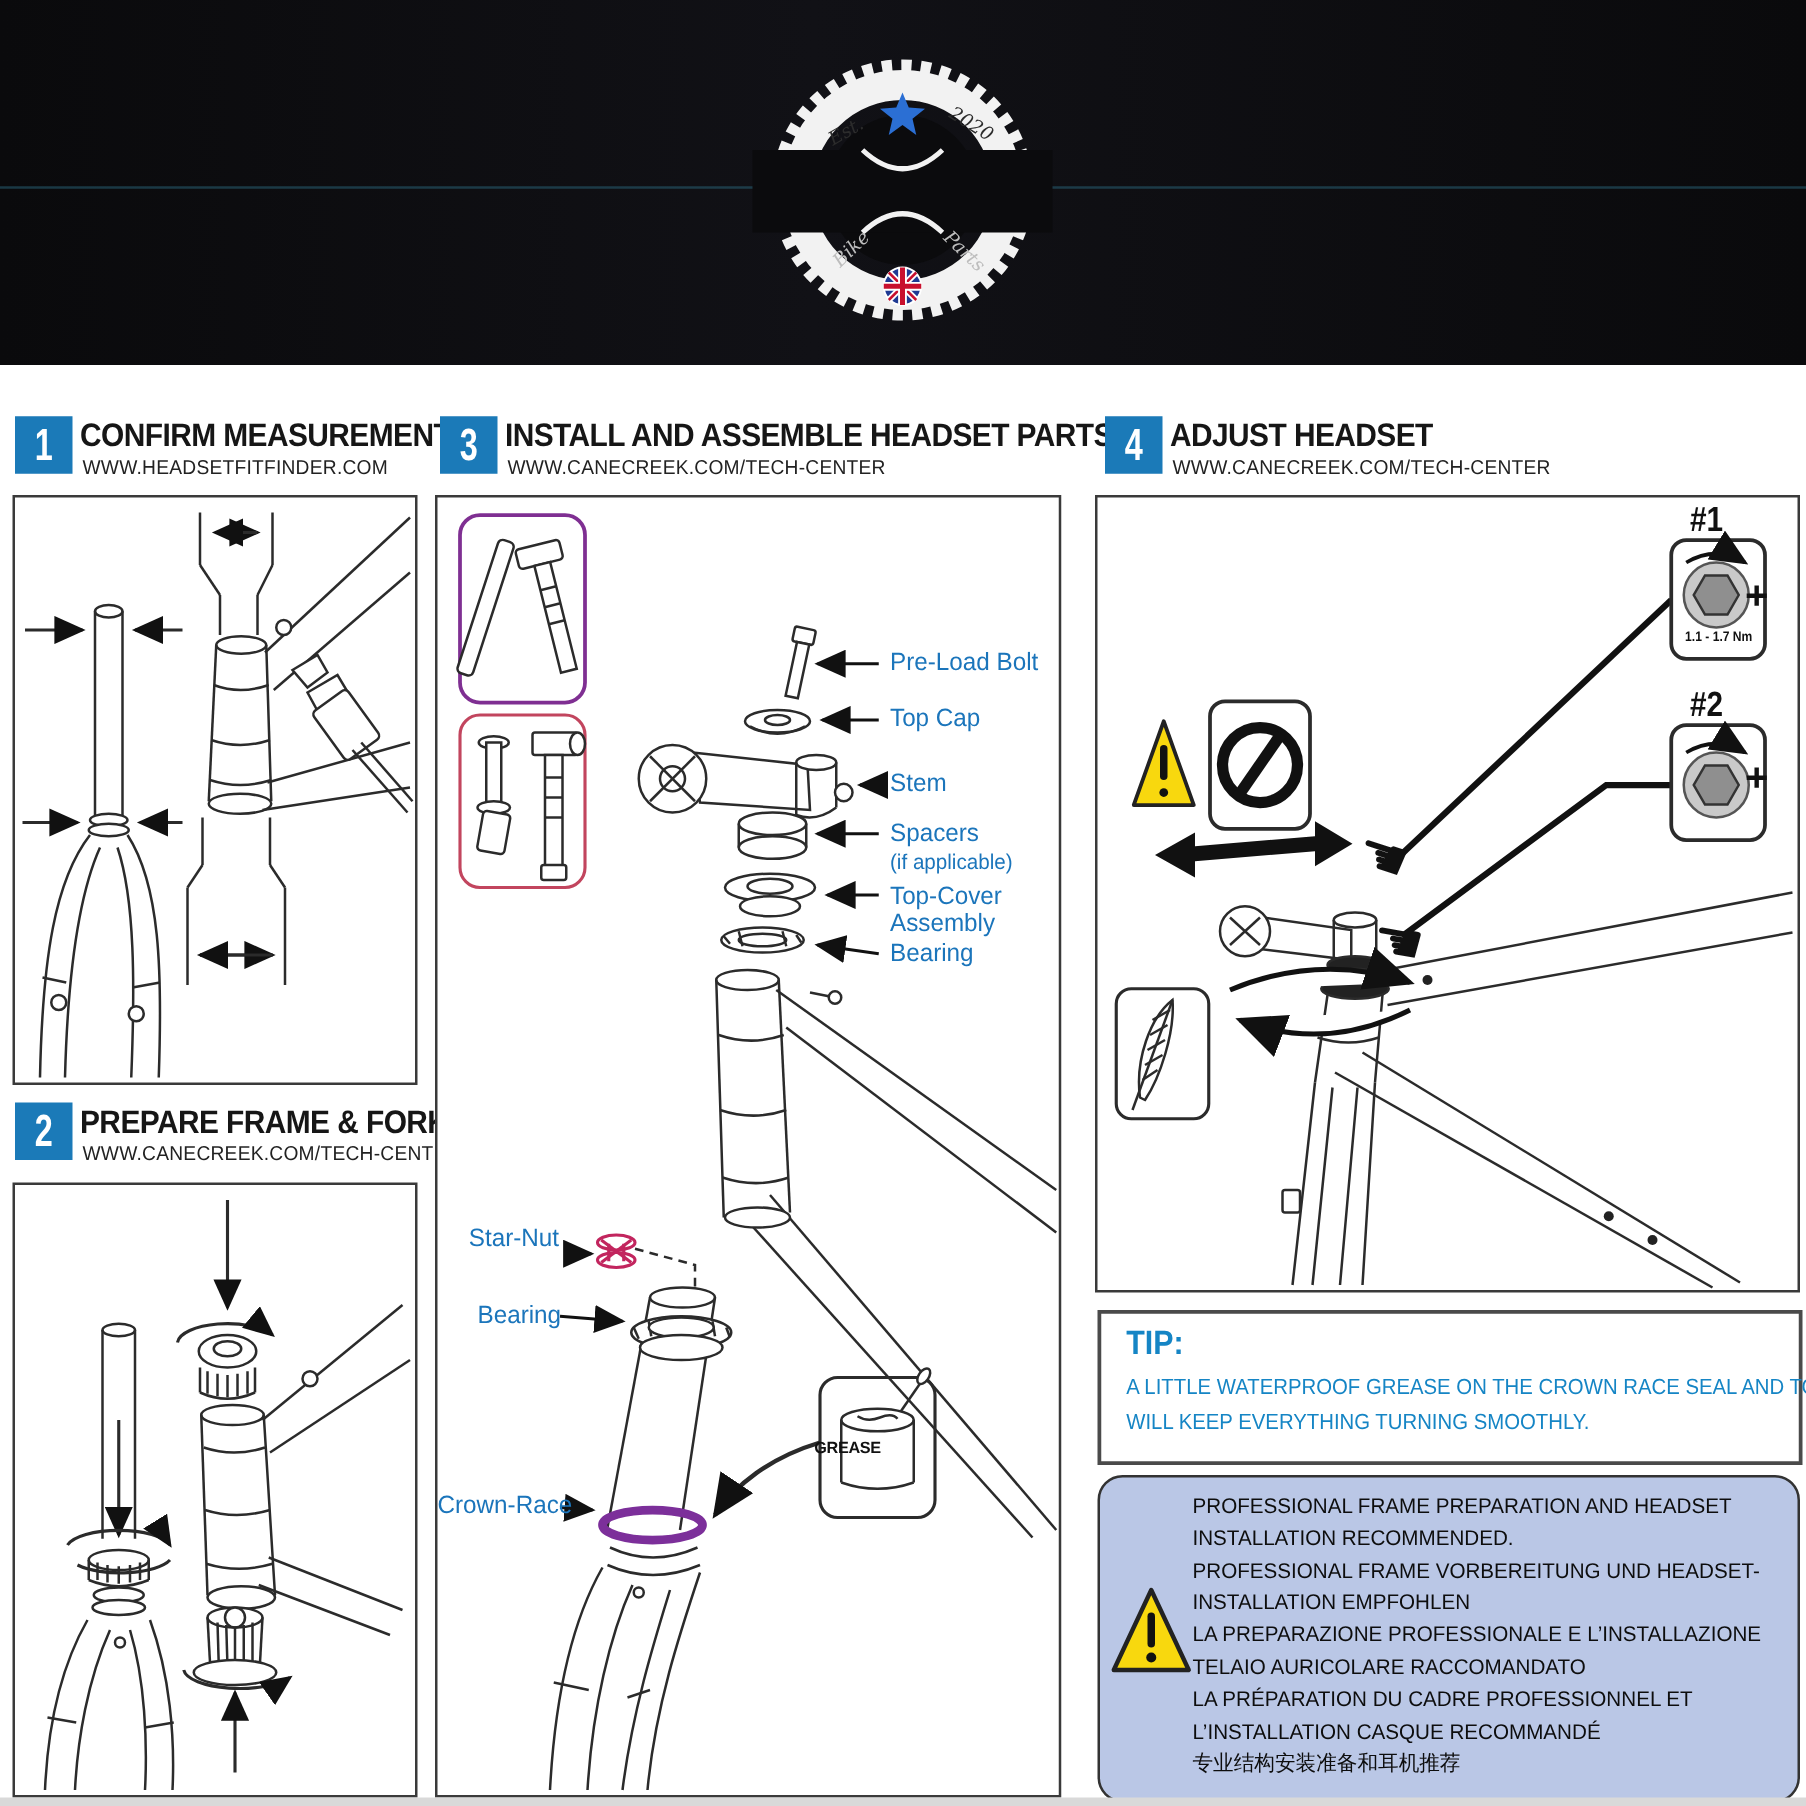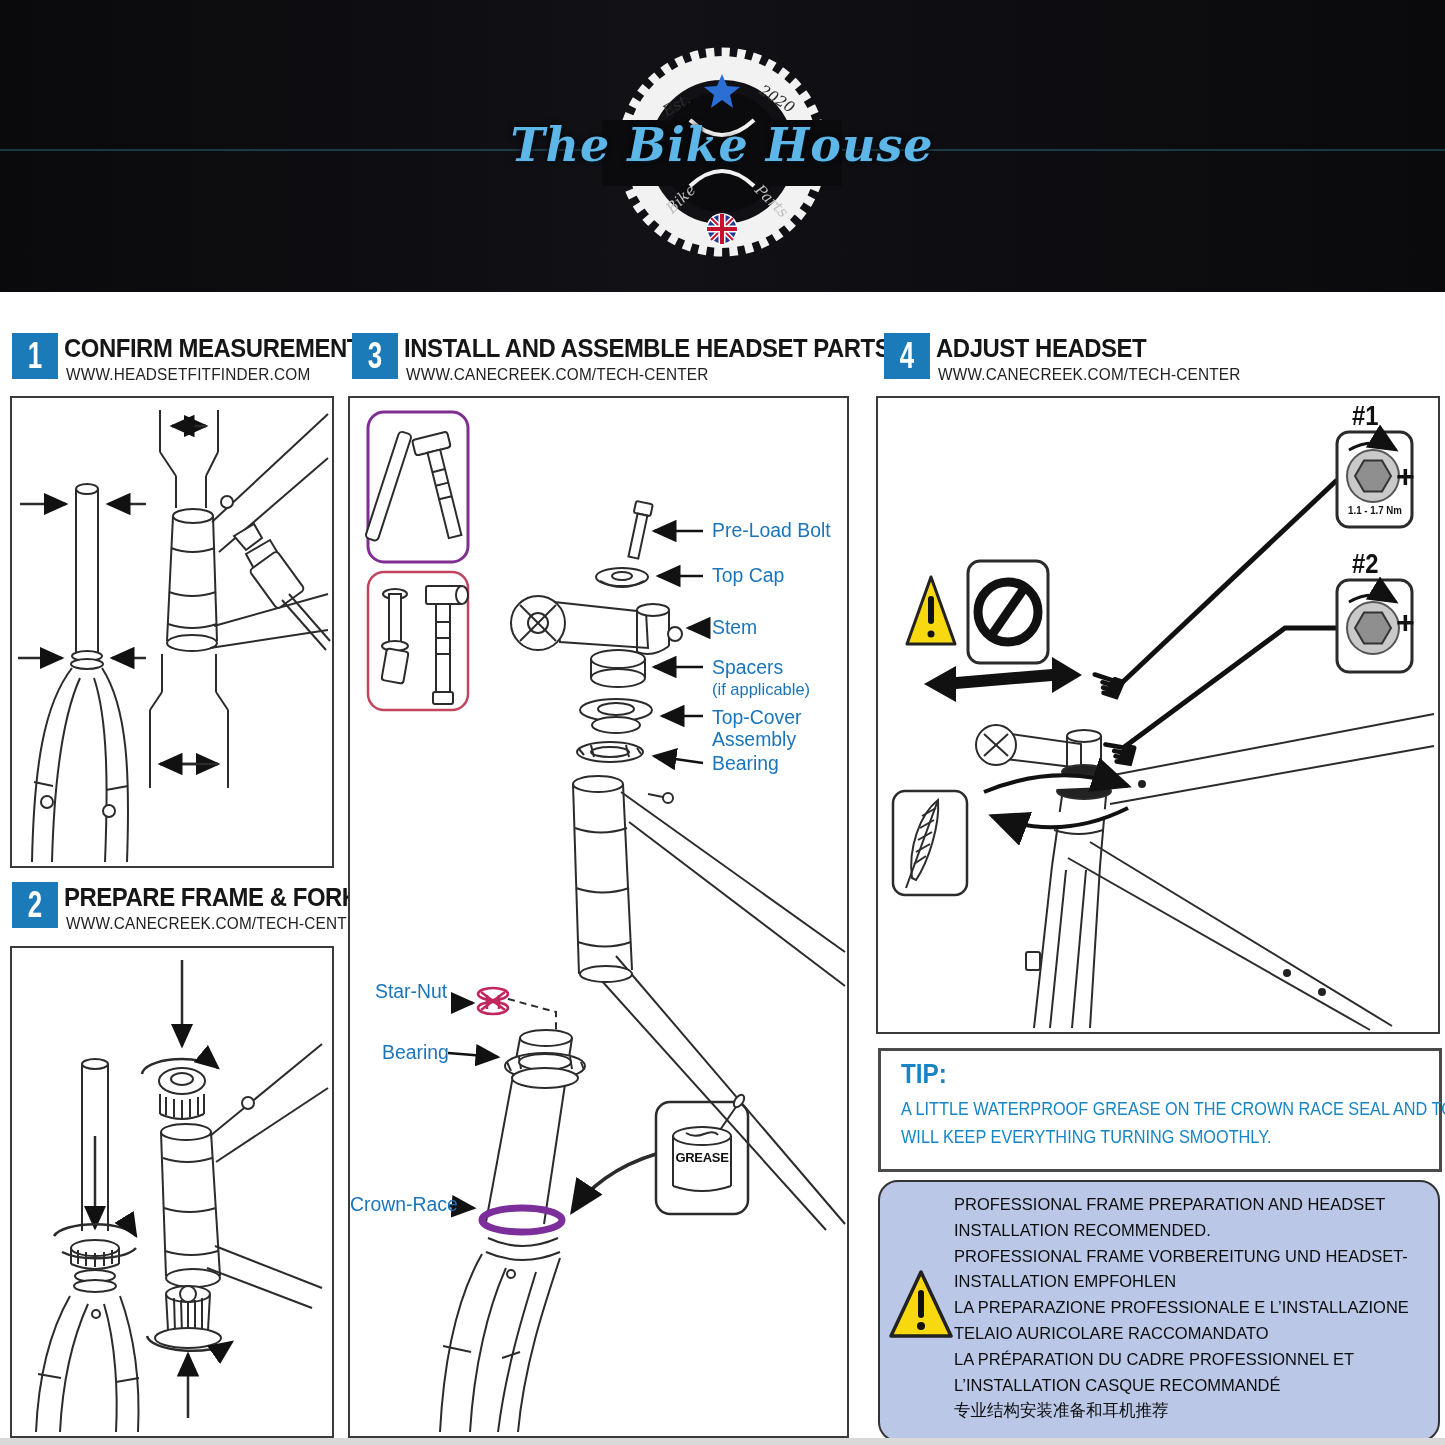--- a/index.html
+++ b/index.html
@@ -73,21 +73,20 @@
         </g>
       <g stroke="#c8102e" stroke-width="4">
           <line x1="110" y1="172" x2="110" y2="202"></line>
           <line x1="95" y1="187" x2="125" y2="187"></line>
         </g>
     </svg>
     <div class="arc-text" style="left:662px;top:96px;transform:rotate(-30deg);">Est.</div>
     <div class="arc-text" style="left:758px;top:90px;transform:rotate(32deg);">2020</div>
     <div class="arc-text" style="left:664px;top:190px;transform:rotate(-44deg);color:#bdbdbd;">Bike</div>
     <div class="arc-text" style="left:752px;top:192px;transform:rotate(44deg);color:#bdbdbd;">Parts</div>
-    <div class="brand-title">The Bike House</div>
   </div>
 
   <div class="step-square" style="left:12px;top:333px;">
       <span>1</span>
     </div>
   <div class="step-title" style="left:64px;top:333px;">CONFIRM MEASUREMENTS</div>
   <div class="step-url" style="left:66px;top:366px;">WWW.HEADSETFITFINDER.COM</div>
 
   <div class="step-square" style="left:352px;top:333px;">
       <span>3</span>
@@ -424,21 +423,21 @@
   <div class="plabel" style="left:712px;top:564px;">Top Cap</div>
   <div class="plabel" style="left:712px;top:616px;">Stem</div>
   <div class="plabel" style="left:712px;top:656px;">Spacers</div>
   <div class="plabel small" style="left:712px;top:680px;">(if applicable)</div>
   <div class="plabel" style="left:712px;top:706px;">Top-Cover</div>
   <div class="plabel" style="left:712px;top:728px;">Assembly</div>
   <div class="plabel" style="left:712px;top:752px;">Bearing</div>
   <div class="plabel" style="left:375px;top:980px;">Star-Nut</div>
   <div class="plabel" style="left:382px;top:1041px;">Bearing</div>
   <div class="plabel" style="left:350px;top:1193px;">Crown-Race</div>
-  <div class="grease-label" style="left:662px;top:1150px;width:80px;">GREASE</div>
+  <div class="grease-label" style="left:638px;top:1150px;width:80px;">GREASE</div>
 
   <div class="panel" style="left:876px;top:396px;width:560px;height:634px;"></div>
   <svg width="560" height="634" style="left:876px;top:396px;" viewBox="0 0 560 634">
     <defs>
         <marker id="ah4" markerWidth="11" markerHeight="9" refX="9" refY="4.5" orient="auto">
           <path d="M0,0 L10,4.5 L0,9 z" fill="#111"></path>
         </marker>
       </defs>
     <g stroke="#2b2b2b" stroke-width="2" fill="none">
 

